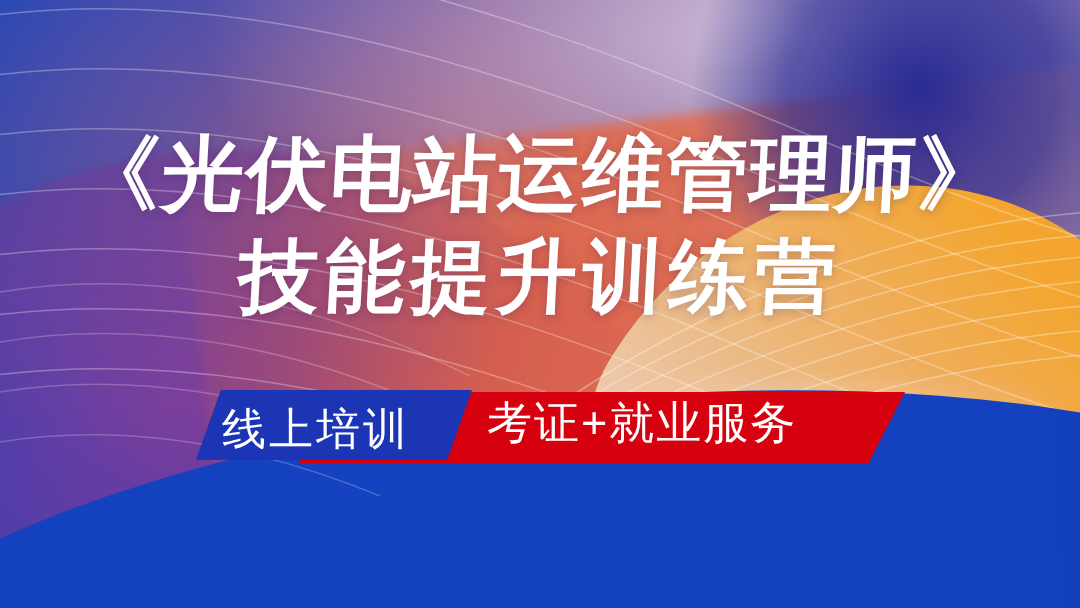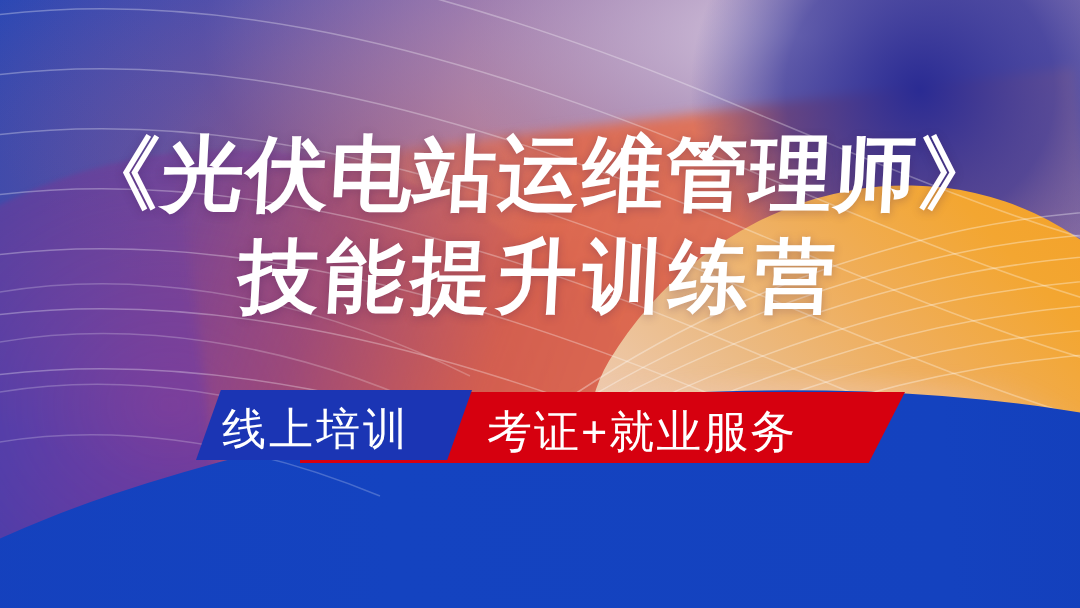--- a/index.html
+++ b/index.html
@@ -170,21 +170,21 @@
     font-family: "Liberation Sans", "DejaVu Sans", sans-serif;
   }
   #ribbon-text-blue {
     left: 222px;
     top: 12px;
     font-size: 44px;
     letter-spacing: 3px;
   }
   #ribbon-text-red {
     left: 487px;
-    top: 14px;
+    top: 5px;
     font-size: 45px;
     letter-spacing: 2px;
   }
 </style>
 </head>
 <body>
 
 <div id="banner">
 
   <div class="bg-layer" id="bg-base"></div>

